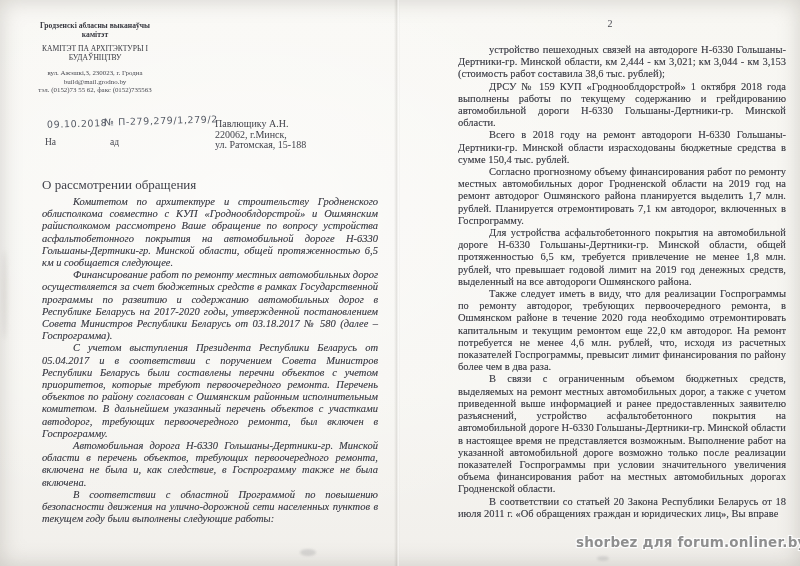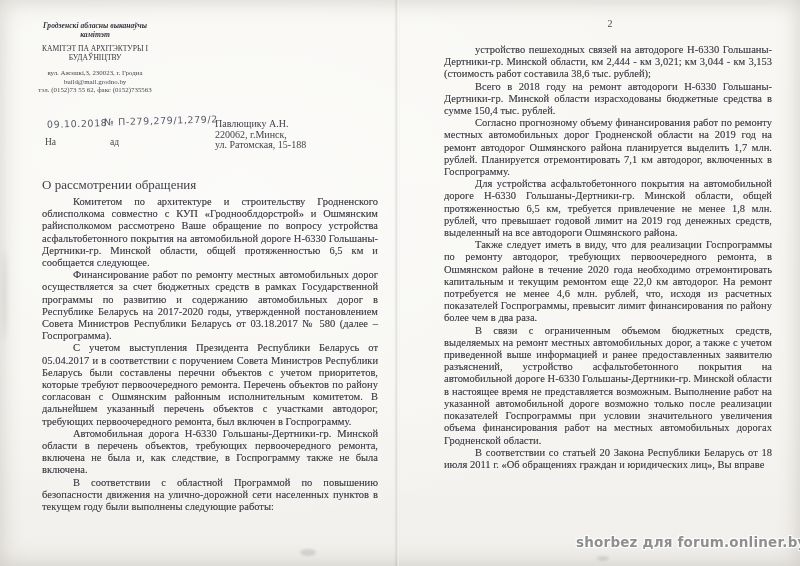--- a/index.html
+++ b/index.html
@@ -13,43 +13,43 @@
     color:#41424b;
   }
   .seam{
     position:absolute;left:394px;top:0;width:6px;height:566px;
     background:linear-gradient(90deg, rgba(90,85,75,0.0), rgba(90,85,75,0.14) 45%, rgba(255,255,255,0.5) 70%, rgba(90,85,75,0.05));
   }
   
   .lh-col{position:absolute;top:21px;text-align:center;line-height:9px;}
   .lh-left{left:38px;width:114px;}
   .lh-right{left:226px;width:116px;}
-  .lh-org{font-weight:bold;font-size:7.6px;color:#35363e;font-style:italic;}
+  .lh-org{font-weight:bold;font-size:7.6px;color:#35363e;}
   .lh-committee{font-weight:normal;font-size:7.6px;color:#35363e;margin-top:5px;}
   .lh-contact{margin-top:7px;font-size:6.9px;line-height:8.6px;color:#474850;}
   
   .handwriting{
     position:absolute;font-family:"DejaVu Sans", sans-serif;
     color:#565b66;font-size:9.5px;letter-spacing:0.6px;
     transform:rotate(-1.6deg);white-space:nowrap;
   }
   .hw-date{left:47px;top:118px;}
   .hw-num{left:104px;top:115px;}
   .na-ad{position:absolute;top:137px;left:45px;font-size:9.5px;color:#45464f;}
   .na-ad .ad{position:absolute;left:65px;top:0;}
   .addressee{position:absolute;left:215px;top:119px;font-size:10px;line-height:10.6px;color:#41424b;}
   .subject{position:absolute;left:42px;top:177px;font-size:13px;color:#41424b;}
   
   .body{position:absolute;text-align:justify;}
   .body p{
     margin:0;text-indent:31px;font-size:10.5px;line-height:12.2px;
     text-shadow:0 0 0.5px rgba(64,65,74,0.5);
   }
-  .body1{left:42px;top:196px;width:336px;}
-  .body2{left:444px;top:44px;width:328px;}
+  .body1{left:42px;top:196px;width:336px;font-style:italic;}
+  .body2{left:458px;top:44px;width:328px;}
   .pagenum{position:absolute;left:600px;top:18px;width:20px;text-align:center;font-size:10px;color:#4a4b54;}
   
   .watermark{
     position:absolute;left:576px;top:534px;
     font-family:"DejaVu Sans", sans-serif;font-weight:bold;font-size:13.5px;
     color:#8f8f8f;letter-spacing:0.2px;white-space:nowrap;
     text-shadow:-1px -1px 0 #fdfdfd, 1px -1px 0 #fdfdfd, -1px 1px 0 #fdfdfd, 1px 1px 0 #fdfdfd, 0 0 3px #ffffff;
   }
   .smudge1{position:absolute;left:300px;top:549px;width:16px;height:7px;border-radius:50%;
     background:rgba(120,120,125,0.22);filter:blur(1px);}
@@ -97,20 +97,21 @@
     <p>Автомобильная дорога Н-6330 Гольшаны-Дертники-гр. Минской области в перечень объектов, требующих первоочередного ремонта, включена не была и, как следствие, в Госпрограмму также не была включена.</p>
     <p>В соответствии с областной Программой по повышению безопасности движения на улично-дорожной сети населенных пунктов в текущем году были выполнены следующие работы:</p>
   </div>
 
   <div class="seam"></div>
 
   <div class="pagenum">2</div>
 
   <div class="body body2">
     <p>устройство пешеходных связей на автодороге Н-6330 Гольшаны-Дертники-гр. Минской области, км 2,444 - км 3,021; км 3,044 - км 3,153 (стоимость работ составила 38,6 тыс. рублей);</p>
+    <p>ДРСУ № 159 КУП «Гроднооблдорстрой» 1 октября 2018 года выполнены работы по текущему содержанию и грейдированию автомобильной дороги Н-6330 Гольшаны-Дертники-гр. Минской области.</p>
     <p>Всего в 2018 году на ремонт автодороги Н-6330 Гольшаны-Дертники-гр. Минской области израсходованы бюджетные средства в сумме 150,4 тыс. рублей.</p>
     <p>Согласно прогнозному объему финансирования работ по ремонту местных автомобильных дорог Гродненской области на 2019 год на ремонт автодорог Ошмянского района планируется выделить 1,7 млн. рублей. Планируется отремонтировать 7,1 км автодорог, включенных в Госпрограмму.</p>
     <p>Для устройства асфальтобетонного покрытия на автомобильной дороге Н-6330 Гольшаны-Дертники-гр. Минской области, общей протяженностью 6,5 км, требуется привлечение не менее 1,8 млн. рублей, что превышает годовой лимит на 2019 год денежных средств, выделенный на все автодороги Ошмянского района.</p>
     <p>Также следует иметь в виду, что для реализации Госпрограммы по ремонту автодорог, требующих первоочередного ремонта, в Ошмянском районе в течение 2020 года необходимо отремонтировать капитальным и текущим ремонтом еще 22,0 км автодорог. На ремонт потребуется не менее 4,6 млн. рублей, что, исходя из расчетных показателей Госпрограммы, превысит лимит финансирования по району более чем в два раза.</p>
     <p>В связи с ограниченным объемом бюджетных средств, выделяемых на ремонт местных автомобильных дорог, а также с учетом приведенной выше информацией и ранее предоставленных заявителю разъяснений, устройство асфальтобетонного покрытия на автомобильной дороге Н-6330 Гольшаны-Дертники-гр. Минской области в настоящее время не представляется возможным. Выполнение работ на указанной автомобильной дороге возможно только после реализации показателей Госпрограммы при условии значительного увеличения объема финансирования работ на местных автомобильных дорогах Гродненской области.</p>
     <p>В соответствии со статьей 20 Закона Республики Беларусь от 18 июля 2011 г. «Об обращениях граждан и юридических лиц», Вы вправе</p>
   </div>
 
   <div class="smudge1"></div>
   <div class="smudge2"></div>

